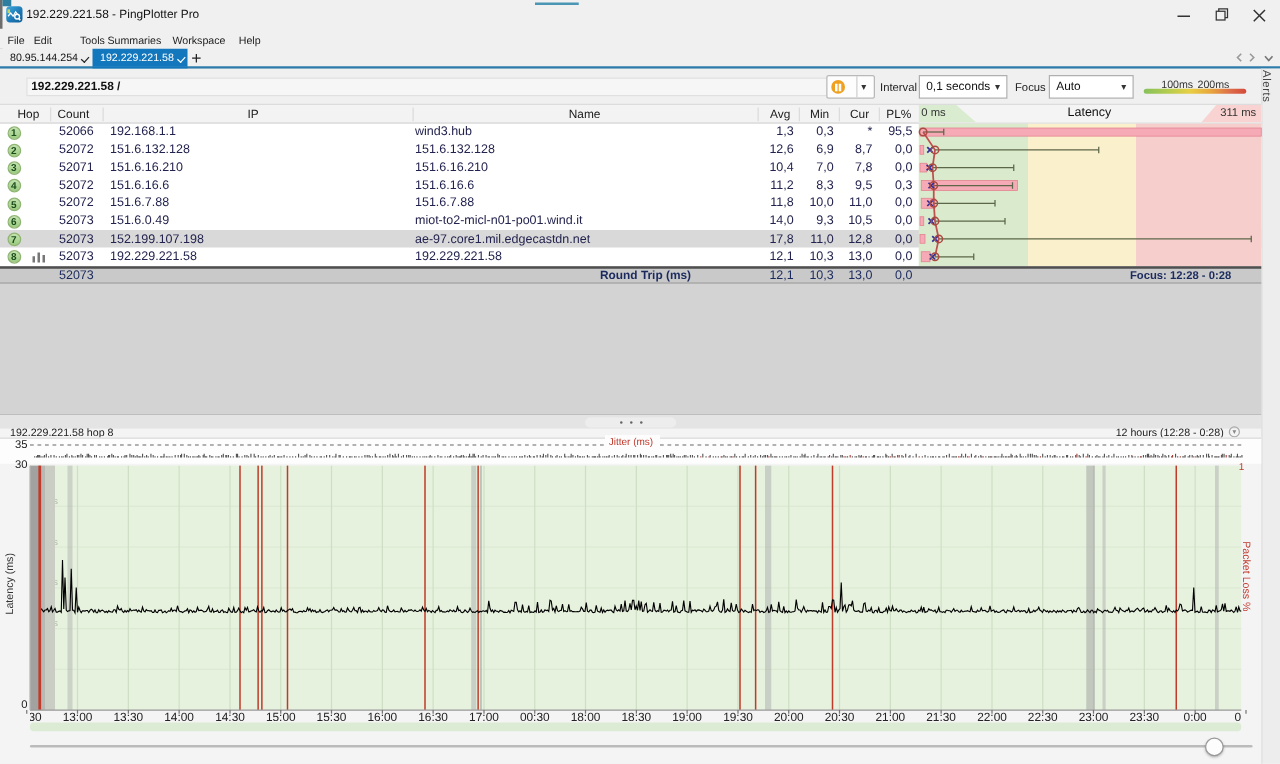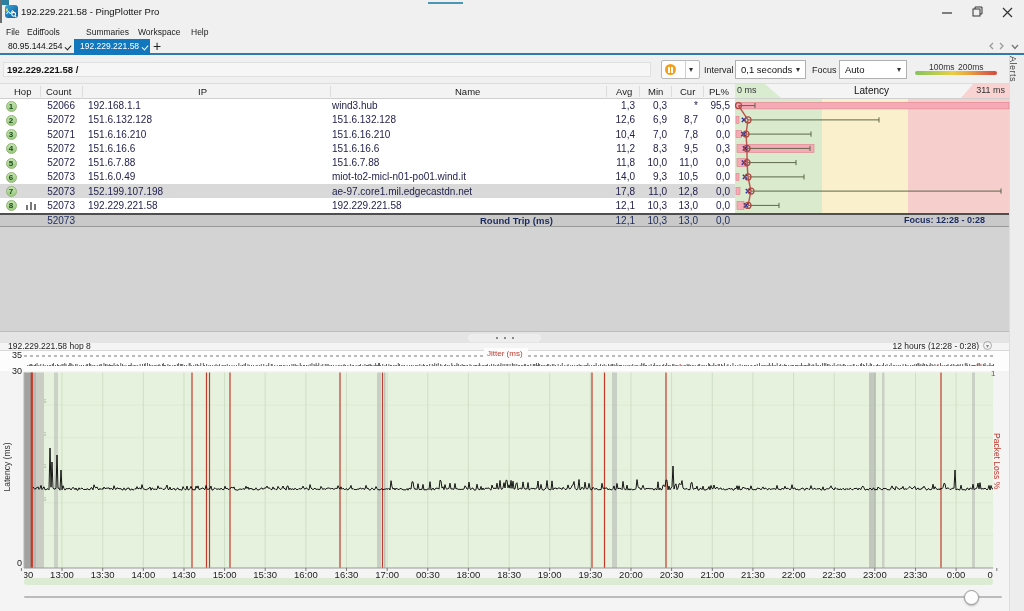--- a/index.html
+++ b/index.html
@@ -22,21 +22,21 @@
 #tab1 { left:0; width:73px; color:#111; padding-left:8px; background:#efefef; }
 #tab2 { left:74px; width:76px; color:#fff; padding-left:6px; background:#1377bd; }
 .ck { display:inline-block; width:6px; height:3.5px; border-left:1.8px solid; border-bottom:1.8px solid; transform:rotate(-48deg) translateY(-1.5px); margin-left:4px; }
 #tab1 .ck { color:#222; } #tab2 .ck { color:#fff; }
 #plus { position:absolute; left:153px; top:-1px; font-size:14px; color:#222; }
 #tabline { position:absolute; left:0; top:53px; width:1024px; height:2px; background:#2f7cab; }
 #tabline2 { position:absolute; left:74px; top:53px; width:76px; height:2px; background:#1377bd; }
 
 
 #addrrow { position:absolute; left:0; top:55px; width:1024px; height:28px; background:#f0f0f0; }
-#addrbox { position:absolute; left:3px; top:6.5px; width:648px; height:15px; background:#f6f6f6; border:1px solid #e0e0e0; }
+#addrbox { position:absolute; left:21px; top:6.5px; width:648px; height:15px; background:#f6f6f6; border:1px solid #e0e0e0; }
 #addrtext { position:absolute; left:3px; top:1px; font-size:9.5px; font-weight:bold; color:#111; }
 #pausebtn { position:absolute; left:661px; top:5px; width:39px; height:19px; background:#fdfdfd; border:1px solid #b9b9b9; border-radius:2px; }
 #pausebtn .split { position:absolute; left:23px; top:0; width:1px; height:17px; background:#cfcfcf; }
 #pausebtn .circ { position:absolute; left:3px; top:3px; width:11px; height:11px; border-radius:50%; background:#efa020; }
 #pausebtn .circ:before { content:""; position:absolute; left:3px; top:2.5px; width:2px; height:6px; background:#fff; box-shadow:3px 0 0 #fff; }
 #pausebtn .arr { position:absolute; left:27px; top:4px; font-size:8px; color:#333; }
 .lbl { position:absolute; top:10px; font-size:9px; color:#222; }
 .sel { position:absolute; top:5px; height:19px; background:#fff; border:1px solid #b0b0b0; font-size:9.5px; color:#111; white-space:nowrap; }
 .sel span { position:absolute; left:5px; top:3px;text-align:right; }
 .sel .arr { position:absolute; left:auto; right:5px; top:4px; font-size:8px; color:#333; }
@@ -112,21 +112,21 @@
     <path d="M68 8 l9 9 M77 8 l-9 9" stroke="#333" stroke-width="1.2"></path>
   </svg>
 </div>
 <div style="position:absolute;left:0;top:0;width:2px;height:46px;background:#6d6d6d"></div>
 <div style="position:absolute;left:1.5px;top:0;width:7px;height:5px;background:#2e7ea0"></div>
 <div style="position:absolute;left:428px;top:2px;width:35px;height:1.5px;background:#4a96b4"></div>
 
 <div id="menubar">
   <span style="left:6px">File</span>
     <span style="left:27px">Edit</span>
-  <span style="left:40px">Tools</span>
+  <span style="left:64px">Tools</span>
     <span style="left:86px">Summaries</span>
   <span style="left:138px">Workspace</span>
     <span style="left:191px">Help</span>
 </div>
 
 <div id="tabrow">
   <div class="tab" id="tab1">80.95.144.254<span class="ck"></span></div>
   <div class="tab" id="tab2">192.229.221.58<span class="ck"></span></div>
   <div id="plus">+</div>
 </div>

